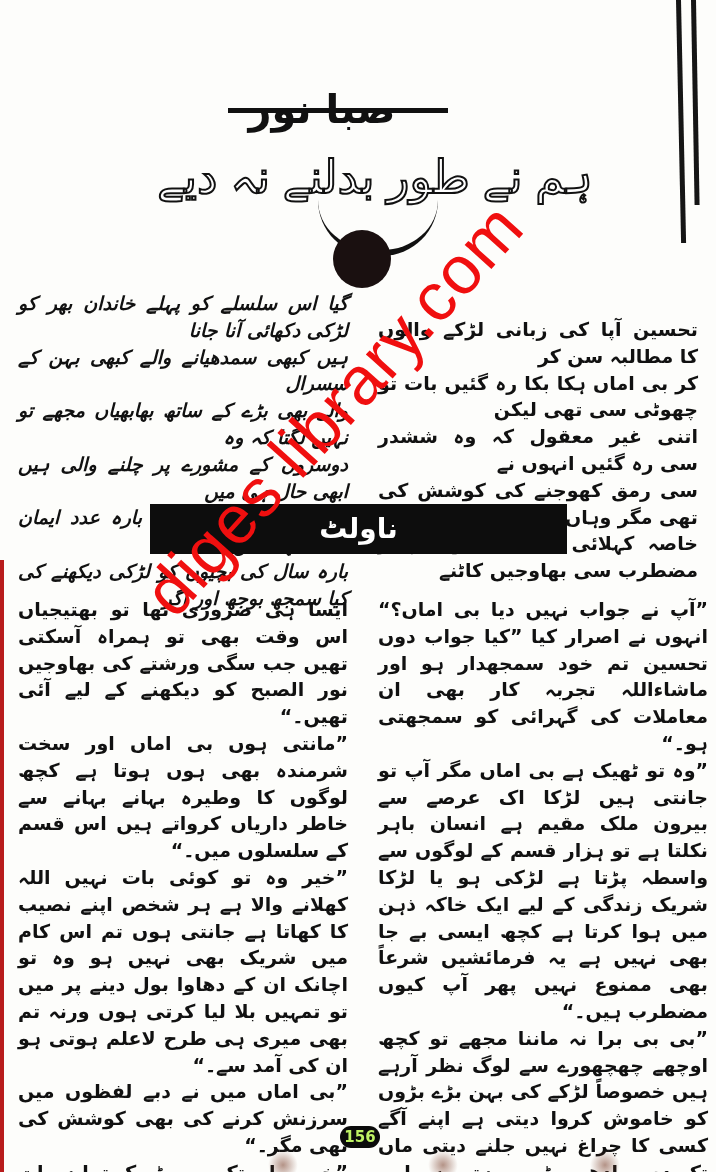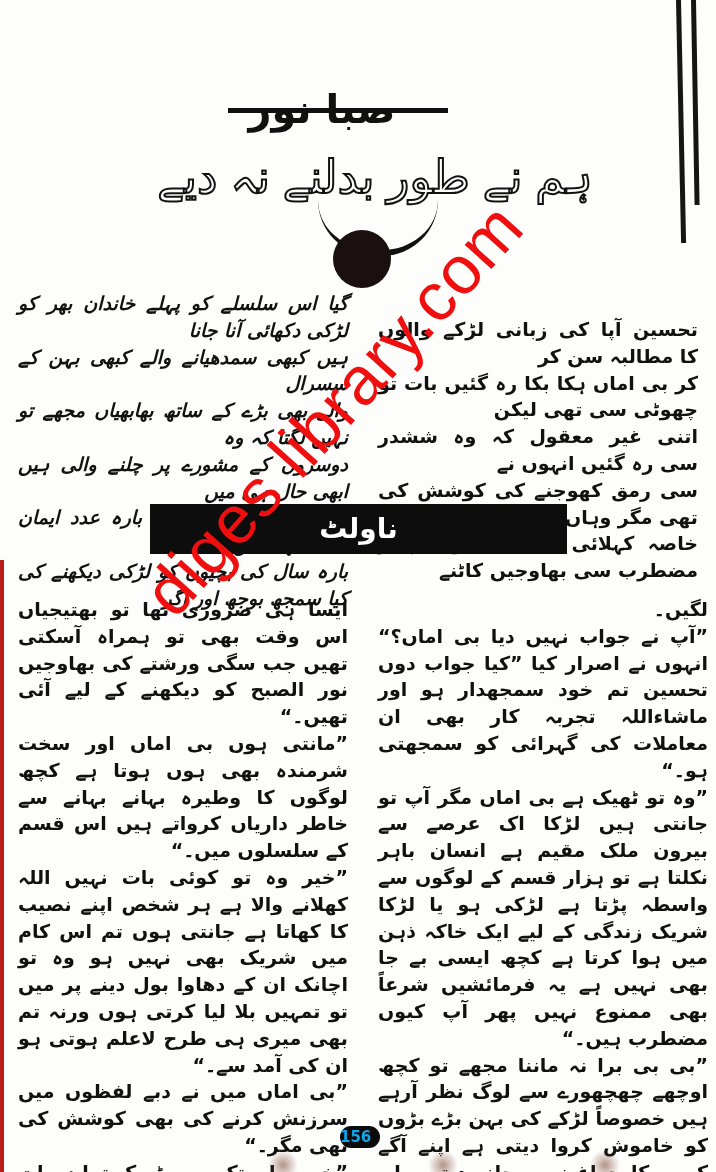--- a/index.html
+++ b/index.html
@@ -30,21 +30,21 @@
   .col.bl { top:596px; left:18px; width:330px; }
 
   .banner { position:absolute; top:504px; left:150px; width:417px; height:50px; background:#0d0d0d;
             color:#fff; text-align:center; font-size:28px; line-height:50px; direction:rtl; font-weight:bold; }
 
   .watermark { position:absolute; top:370px; left:70px; transform:rotate(-48deg);
                transform-origin:center; color:#f00f0f; font-family:"Liberation Sans", sans-serif;
                font-size:68px; font-weight:normal; letter-spacing:1px; white-space:nowrap; pointer-events:none; }
 
   .pagenum { position:absolute; top:1126px; left:340px; width:40px; height:22px; border-radius:12px;
-             background:#0b0b0b; color:#0ea5e9; font-size:15px; line-height:22px; font-weight:bold; }
+             background:#0b0b0b; color:#bef264; font-size:15px; line-height:22px; text-align:center; font-weight:bold; }
   .speck { position:absolute; width:30px; height:30px; border-radius:50%;
            background:radial-gradient(circle, rgba(120,60,40,.55) 0%, rgba(120,60,40,0) 70%); }
 </style>
 </head>
 <body>
 
 <div class="left-edge"></div>
 <div class="vline a"></div>
 <div class="vline b"></div>
 
@@ -67,21 +67,20 @@
   <p>ہیں کبھی سمدھیانے والے کبھی بہن کے سسرال</p>
   <p>والے بھی بڑے کے ساتھ بھابھیاں مجھے تو نہیں لگتا کہ وہ</p>
   <p>دوسروں کے مشورے پر چلنے والی ہیں ابھی حال ہی میں</p>
   <p>بھتیجیاں آئی تھیں پوری بارہ عدد ایمان لگتی کہتا دس</p>
   <p>بارہ سال کی بچیوں کو لڑکی دیکھنے کی کیا سمجھ بوجھ اور اگر</p>
 </div>
 
 <div class="banner">ناولٹ</div>
 
 <div class="col br">
-  <p>لگیں۔</p>
   <p>”آپ نے جواب نہیں دیا بی اماں؟“ انہوں نے اصرار کیا ”کیا جواب دوں تحسین تم خود سمجھدار ہو اور ماشاءاللہ تجربہ کار بھی ان معاملات کی گہرائی کو سمجھتی ہو۔“</p>
   <p>”وہ تو ٹھیک ہے بی اماں مگر آپ تو جانتی ہیں لڑکا اک عرصے سے بیرون ملک مقیم ہے انسان باہر نکلتا ہے تو ہزار قسم کے لوگوں سے واسطہ پڑتا ہے لڑکی ہو یا لڑکا شریک زندگی کے لیے ایک خاکہ ذہن میں ہوا کرتا ہے کچھ ایسی بے جا بھی نہیں ہے یہ فرمائشیں شرعاً بھی ممنوع نہیں پھر آپ کیوں مضطرب ہیں۔“</p>
   <p>”بی بی برا نہ ماننا مجھے تو کچھ اوچھے چھچھورے سے لوگ نظر آرہے ہیں خصوصاً لڑکے کی بہن بڑے بڑوں کو خاموش کروا دیتی ہے اپنے آگے کسی کا چراغ نہیں جلنے دیتی ماں تک دم سادھے بیٹھی رہتی ہے اس کے سامنے تم خود دیکھ رہی ہو دو ماہ سے زائد عرصہ گزر</p>
 </div>
 
 <div class="col bl">
   <p>ایسا ہی ضروری تھا تو بھتیجیاں اس وقت بھی تو ہمراہ آسکتی تھیں جب سگی ورشتے کی بھاوجیں نور الصبح کو دیکھنے کے لیے آئی تھیں۔“</p>
   <p>”مانتی ہوں بی اماں اور سخت شرمندہ بھی ہوں ہوتا ہے کچھ لوگوں کا وطیرہ بہانے بہانے سے خاطر داریاں کرواتے ہیں اس قسم کے سلسلوں میں۔“</p>
   <p>”خیر وہ تو کوئی بات نہیں اللہ کھلانے والا ہے ہر شخص اپنے نصیب کا کھاتا ہے جانتی ہوں تم اس کام میں شریک بھی نہیں ہو وہ تو اچانک ان کے دھاوا بول دینے پر میں تو تمہیں بلا لیا کرتی ہوں ورنہ تم بھی میری ہی طرح لاعلم ہوتی ہو ان کی آمد سے۔“</p>
   <p>”بی اماں میں نے دبے لفظوں میں سرزنش کرنے کی بھی کوشش کی تھی مگر۔“</p>

